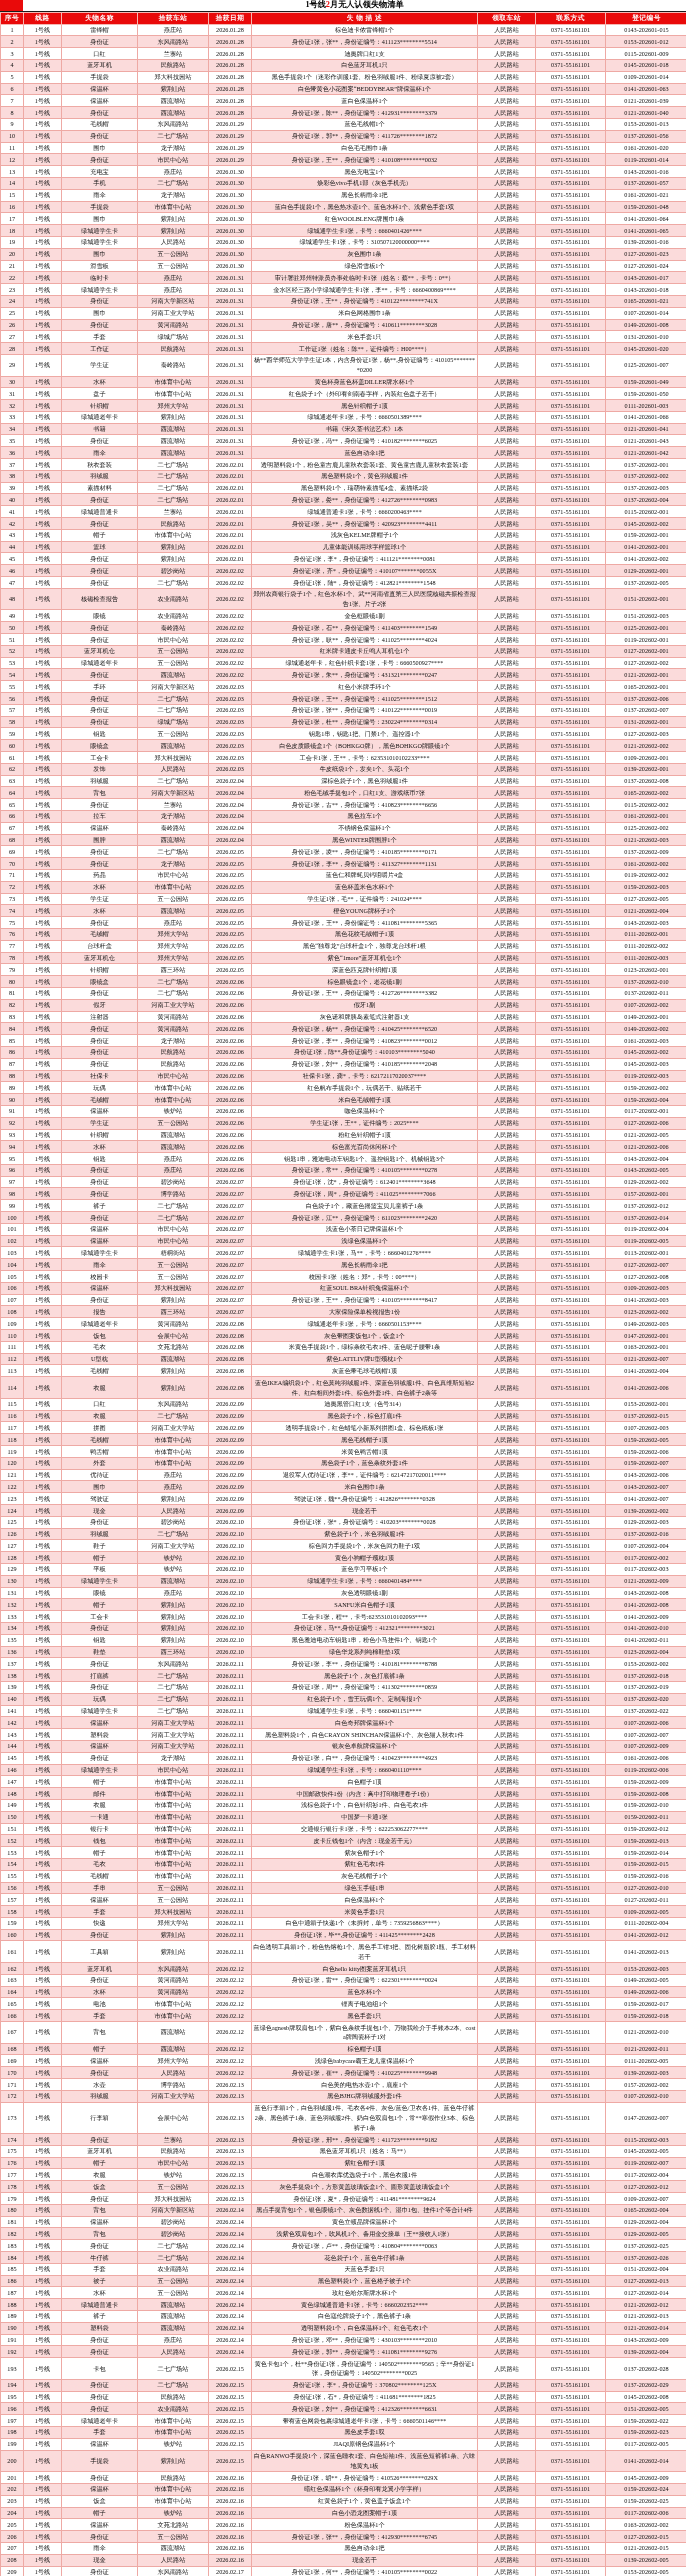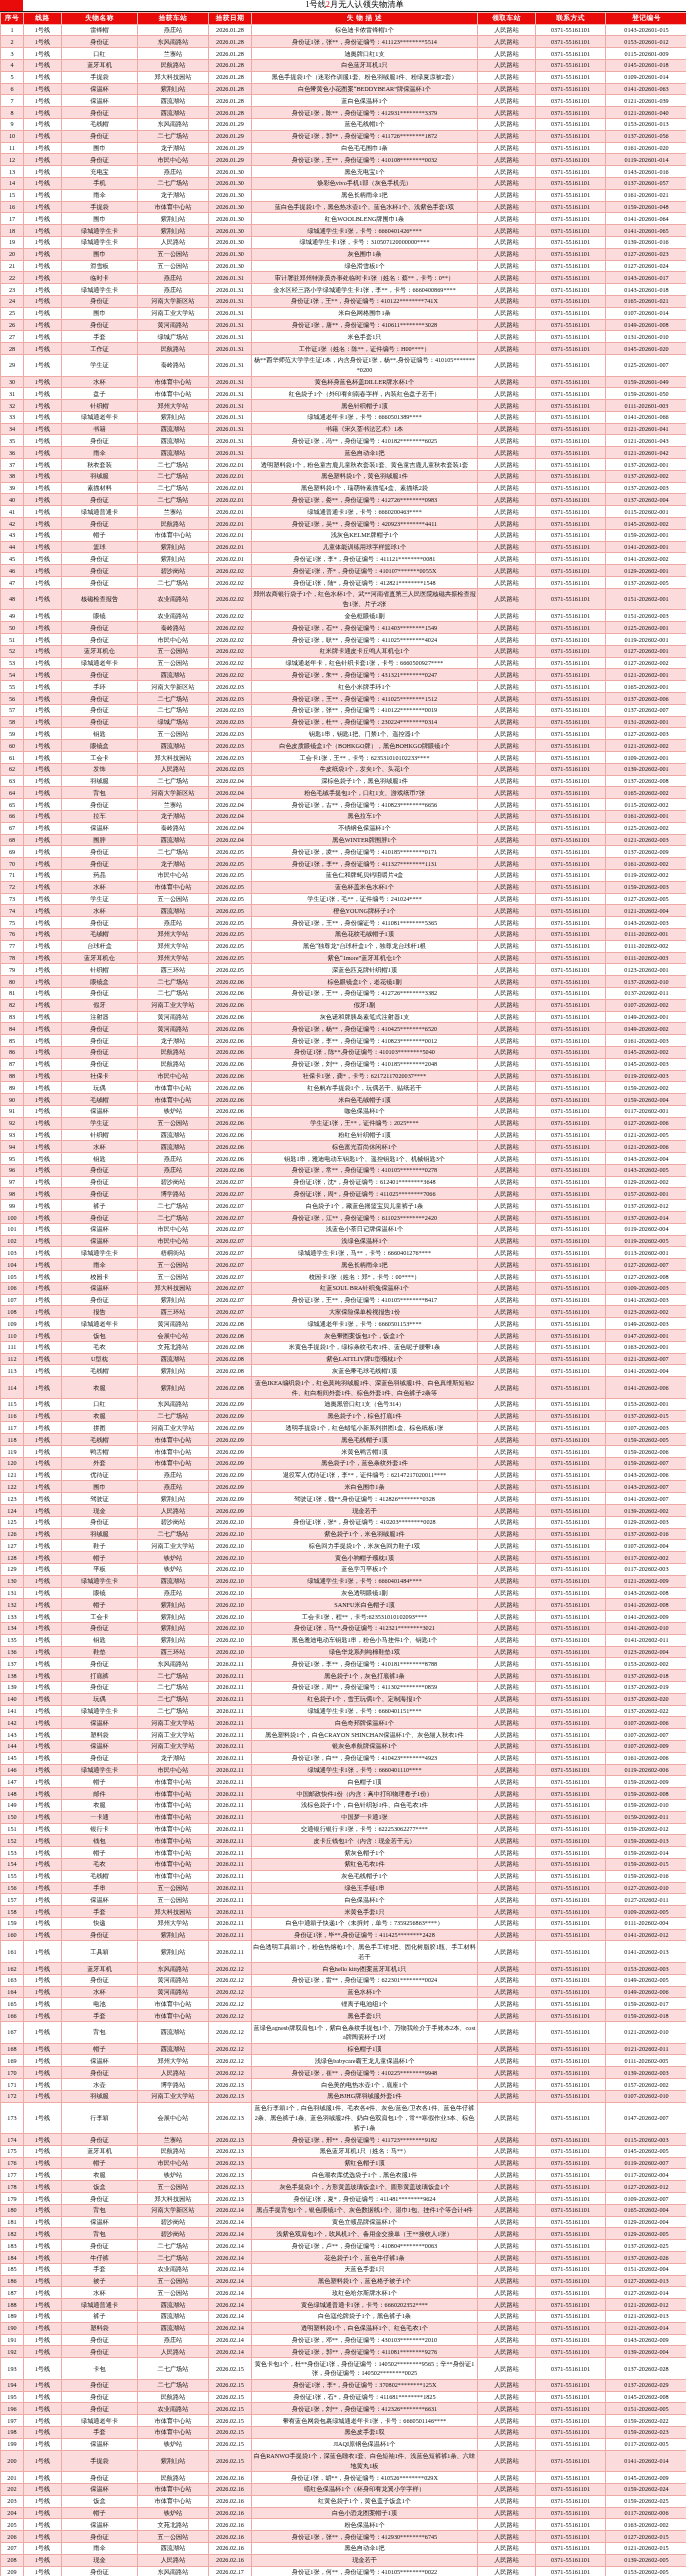--- a/index.html
+++ b/index.html
@@ -1,20 +1,20 @@
 <!DOCTYPE html>
 <html style="font-size:8.2px"><head>
 <meta charset="utf-8">
 <style>
   html,body{margin:0;padding:0;background:#ffffff;}
   body{font-family:"Liberation Serif","DejaVu Serif",serif;width:686px;}
   .sheet{width:686px;}
   .title-row{display:flex;height:11.3px;border-bottom:1px solid #1a1a1a;}
   .corner{width:23px;background:#e90a0a;}
-  .title{flex:1;text-align:center;font-weight:normal;font-size:8.2px;line-height:10.3px;color:#000;}
+  .title{flex:1;text-align:center;font-weight:bold;font-size:8.2px;line-height:10.3px;color:#000;}
   .title .red{color:#e90a0a;}
   table{border-collapse:collapse;table-layout:fixed;width:686px;}
   col.c0{width:23px}col.c1{width:38px}col.c2{width:76px}col.c3{width:71px}
   col.c4{width:43px}col.c5{width:226px}col.c6{width:58px}col.c7{width:70px}col.c8{width:82px}
   th{background:#e90a0a;color:#fff;font-weight:bold;font-size:6.7px;height:10.3px;
      border:0.5px solid #f6b6b1;padding:0;letter-spacing:0.5px;}
   td{border:0.5px solid #eea9a4;font-size:6.2px;color:#111;text-align:center;
      padding:0.5px 1px;line-height:9.8px;word-break:break-all;}
   td.nowrap{white-space:nowrap;}
   tbody tr:nth-child(even){background:#fbdbdb;}

